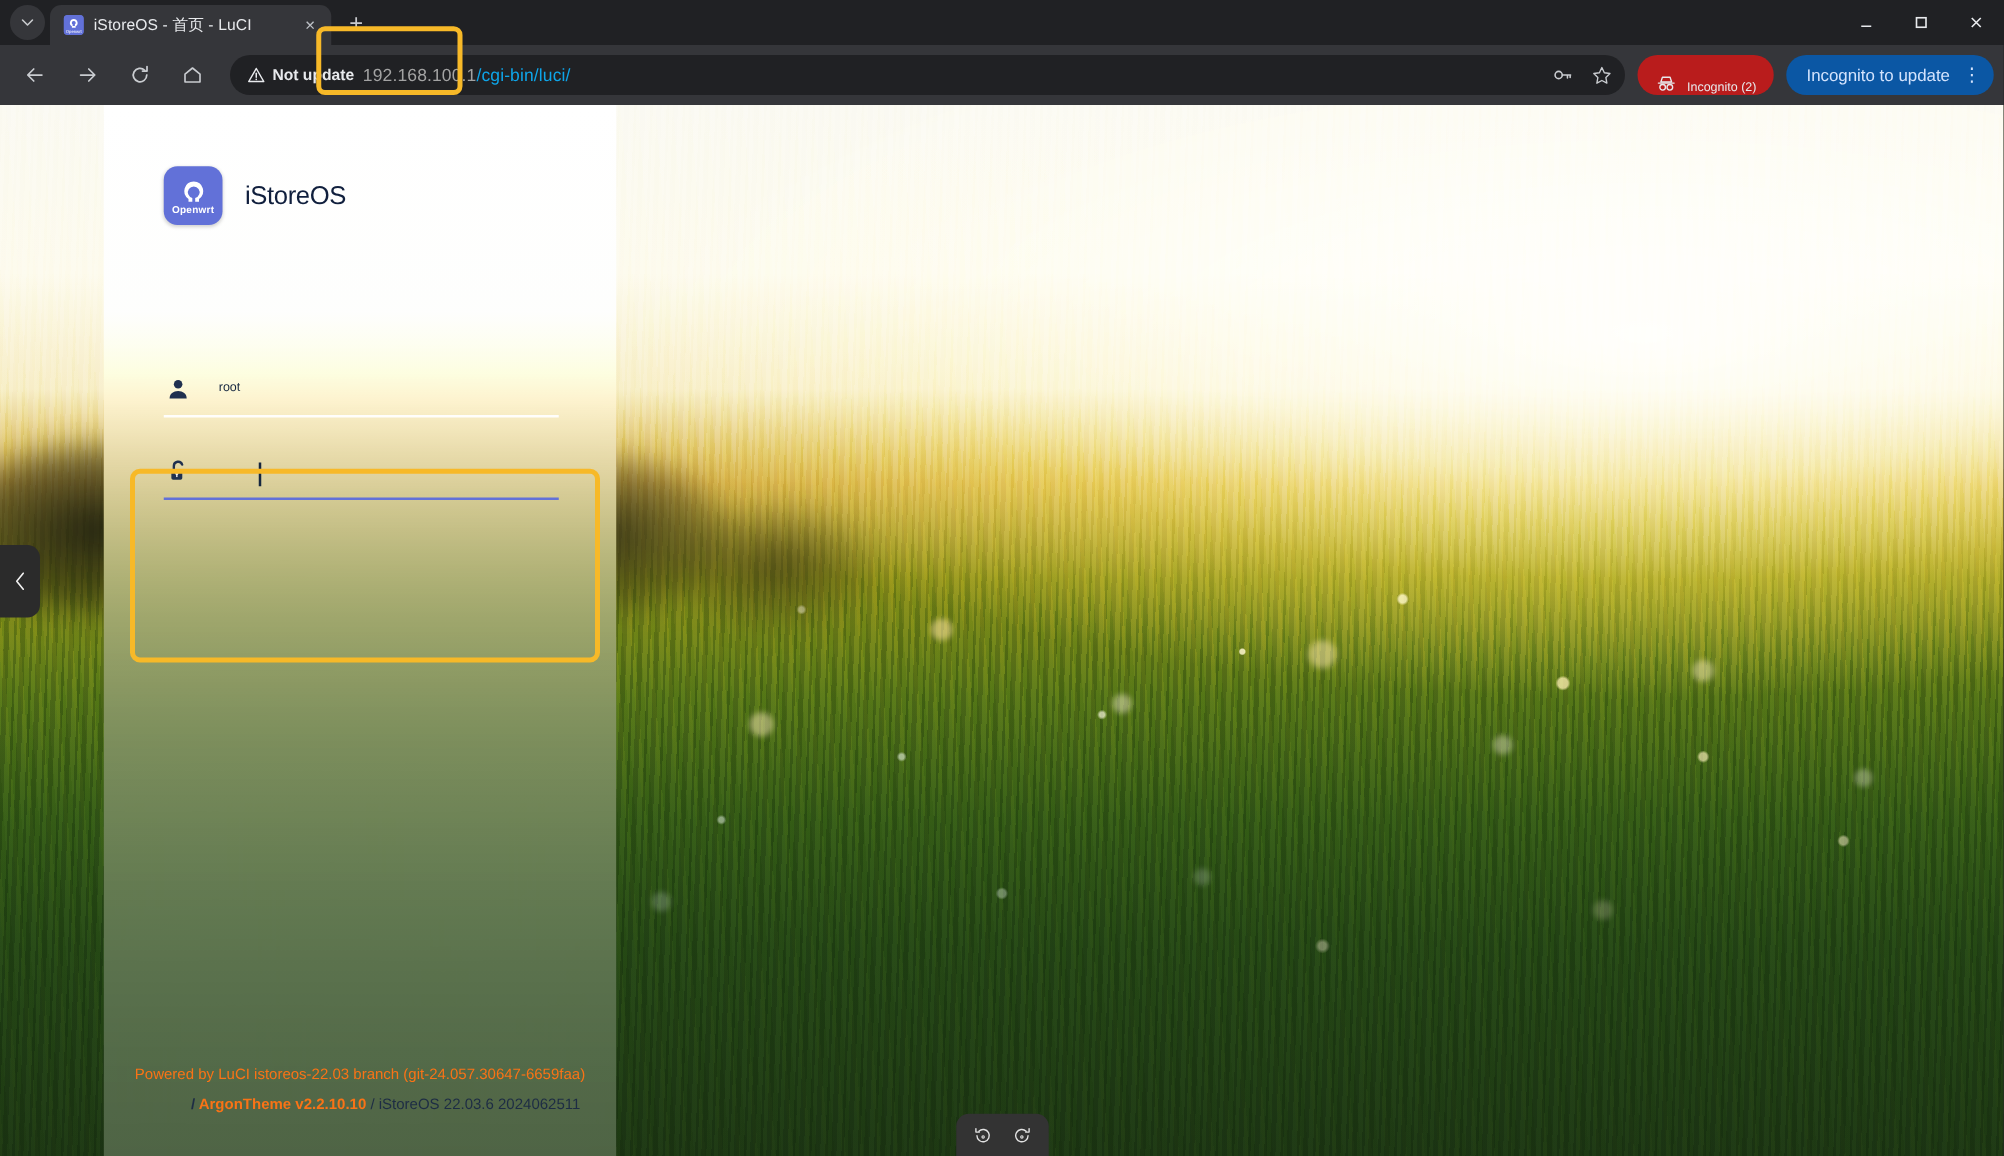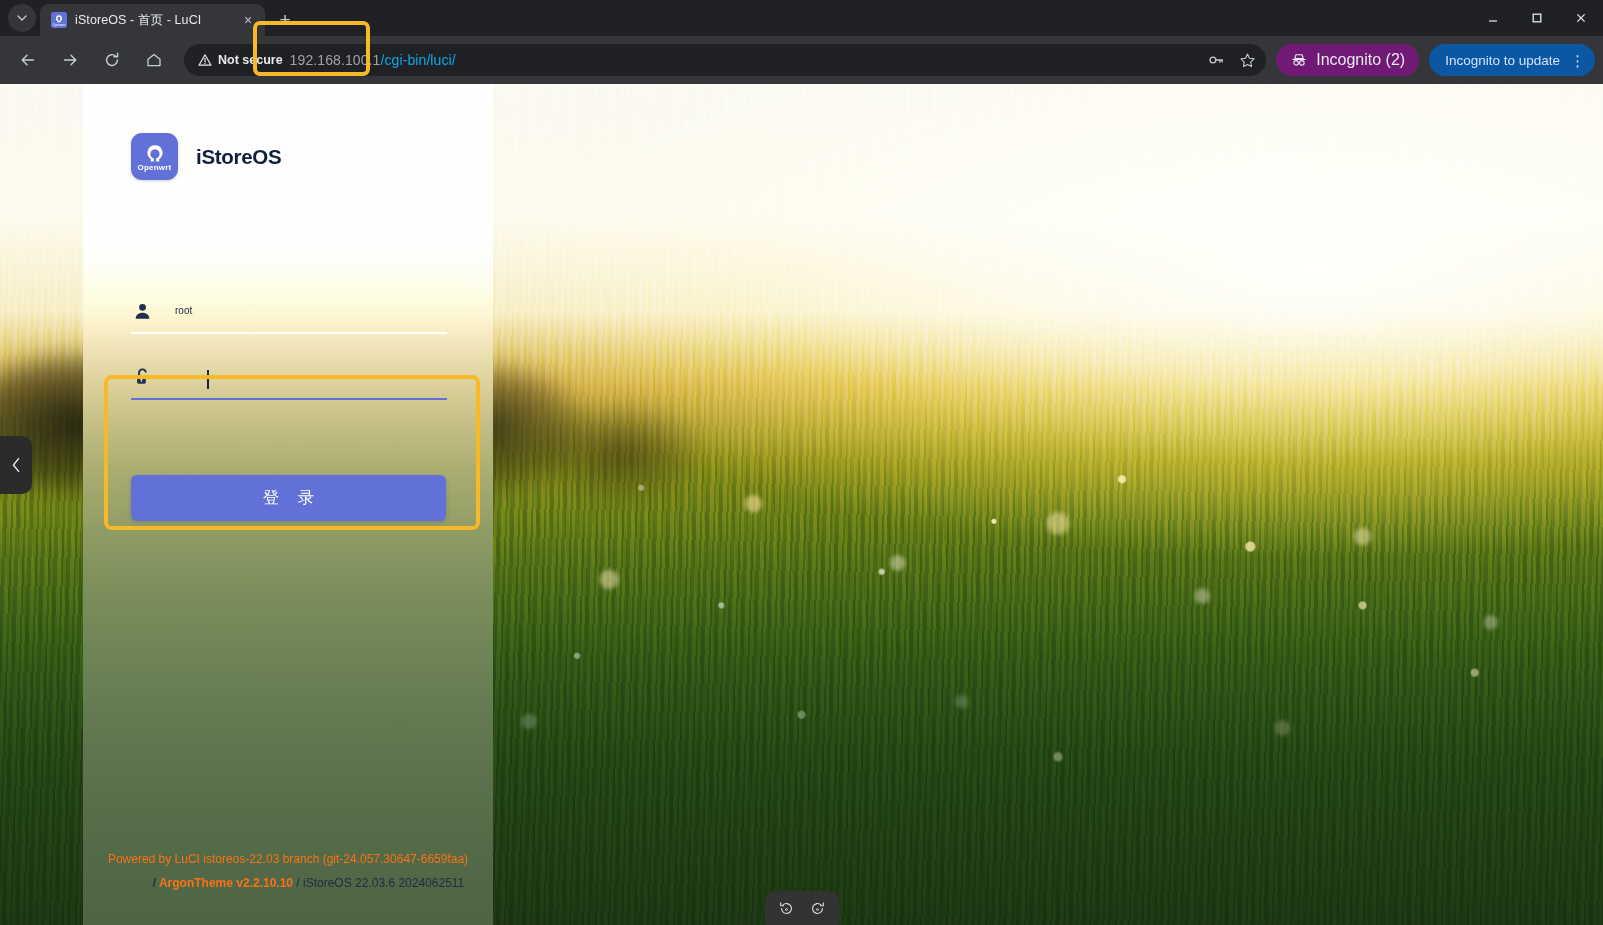--- a/index.html
+++ b/index.html
@@ -160,25 +160,25 @@
   .omni-right {
     position: absolute;
     right: 10px;
     display: flex; align-items: center; gap: 14px;
   }
   .omni-icon { color: #c9ccd0; display: flex; cursor: pointer; }
 
   .incognito-pill {
     height: 32px;
     border-radius: 16px;
-    background: #701a75;
-    display: flex; align-items: center; gap: 8px;
+    background: #b91c1c;
+    display: flex; align-items: flex-end; gap: 8px;
     padding: 0 14px;
     color: #e8eaed;
-    font-size: 16px;
+    font-size: 10px;
     flex: none;
     cursor: pointer;
   }
 
   .relaunch-pill {
     height: 32px;
     border-radius: 16px;
     background: #0b57a4;
     display: flex; align-items: center; gap: 10px;
     padding: 0 10px 0 16px;
@@ -345,21 +345,21 @@
     box-shadow: 0 1px 3px rgba(0,0,0,.18);
   }
   .brand-logo svg { display:block; margin-top: 3px; }
   .brand-logo-text {
     color: #fff; font-size: 8px; font-weight: bold;
     letter-spacing: .2px; margin-top: -1px;
   }
   .brand-name {
     color: #101f3d;
     font-size: 20.5px;
-    font-weight: 700;
+    font-weight: 400;
     letter-spacing: -.3px;
   }
 
   .fields {
     position: absolute;
     left: 48px; top: 212px;
     width: 316px;
   }
   .field {
     display: flex; align-items: flex-end;
@@ -540,21 +540,21 @@
       </svg>
     </div>
 
     <div class="omnibox">
       <span class="not-secure">
         <svg width="14" height="14" viewBox="0 0 14 14">
           <path d="M7 1.8 13 12.2H1z" stroke="#e8eaed" stroke-width="1.2" fill="none" stroke-linejoin="round"></path>
           <path d="M7 5.6v3.2" stroke="#e8eaed" stroke-width="1.2" stroke-linecap="round"></path>
           <circle cx="7" cy="10.5" r=".65" fill="#e8eaed"></circle>
         </svg>
-        <span>Not secure</span>
+        <span>Not update</span>
       </span>
       <span class="url-text"><span class="url-host">192.168.100.1</span><span class="url-path">/cgi-bin/luci/</span></span>
 
       <span class="omni-right">
         <span class="omni-icon">
           <svg width="18" height="18" viewBox="0 0 20 20">
             <circle cx="6.6" cy="10" r="3.2" stroke="#c9ccd0" stroke-width="1.4" fill="none"></circle>
             <path d="M9.8 10h7.4M14.4 10v2.6M16.8 10v2.2" stroke="#c9ccd0" stroke-width="1.4" stroke-linecap="round"></path>
           </svg>
         </span>
@@ -629,21 +629,20 @@
                 <rect x="8.25" y="12.8" width="1.3" height="2.6" fill="#ffffff" opacity=".85"></rect>
               </svg>
             </span>
             <input class="field-input" type="password" placeholder="" style="">
             <span class="caret"></span>
             <span class="field-underline"></span>
           </div>
 
         </div>
 
-        <button class="login-btn">登 录</button>
 
         <div class="footer">
           <div>
             <a href="#">Powered by LuCI istoreos-22.03 branch (git-24.057.30647-6659faa)</a>
           </div>
           <div class="line2"><span>/ </span><a href="#">ArgonTheme v2.2.10.10</a><span class="thin"> / iStoreOS 22.03.6 2024062511</span></div>
         </div>
 
       </div>
     </div>

